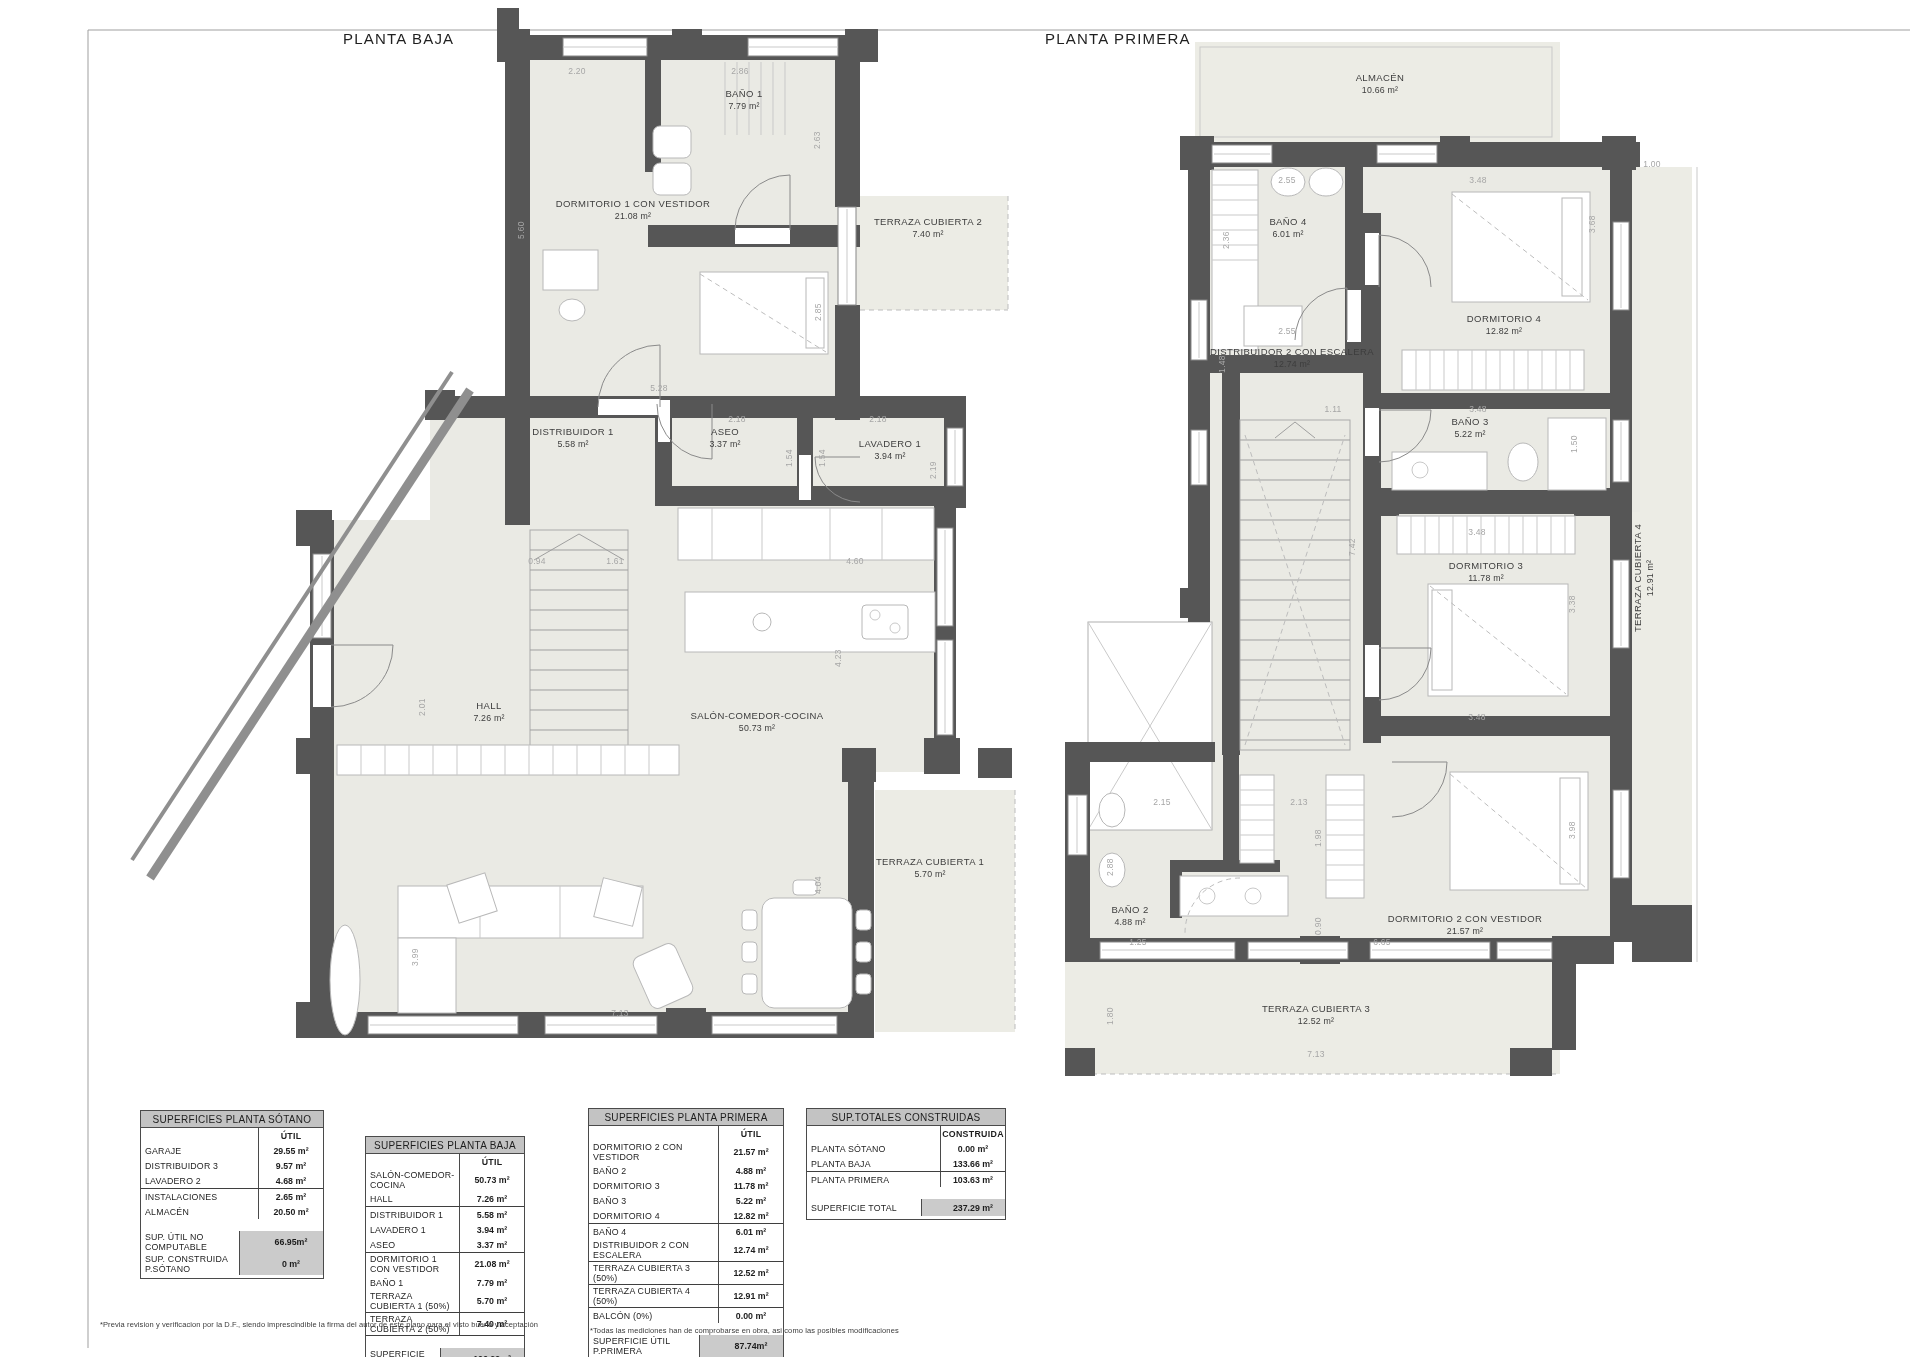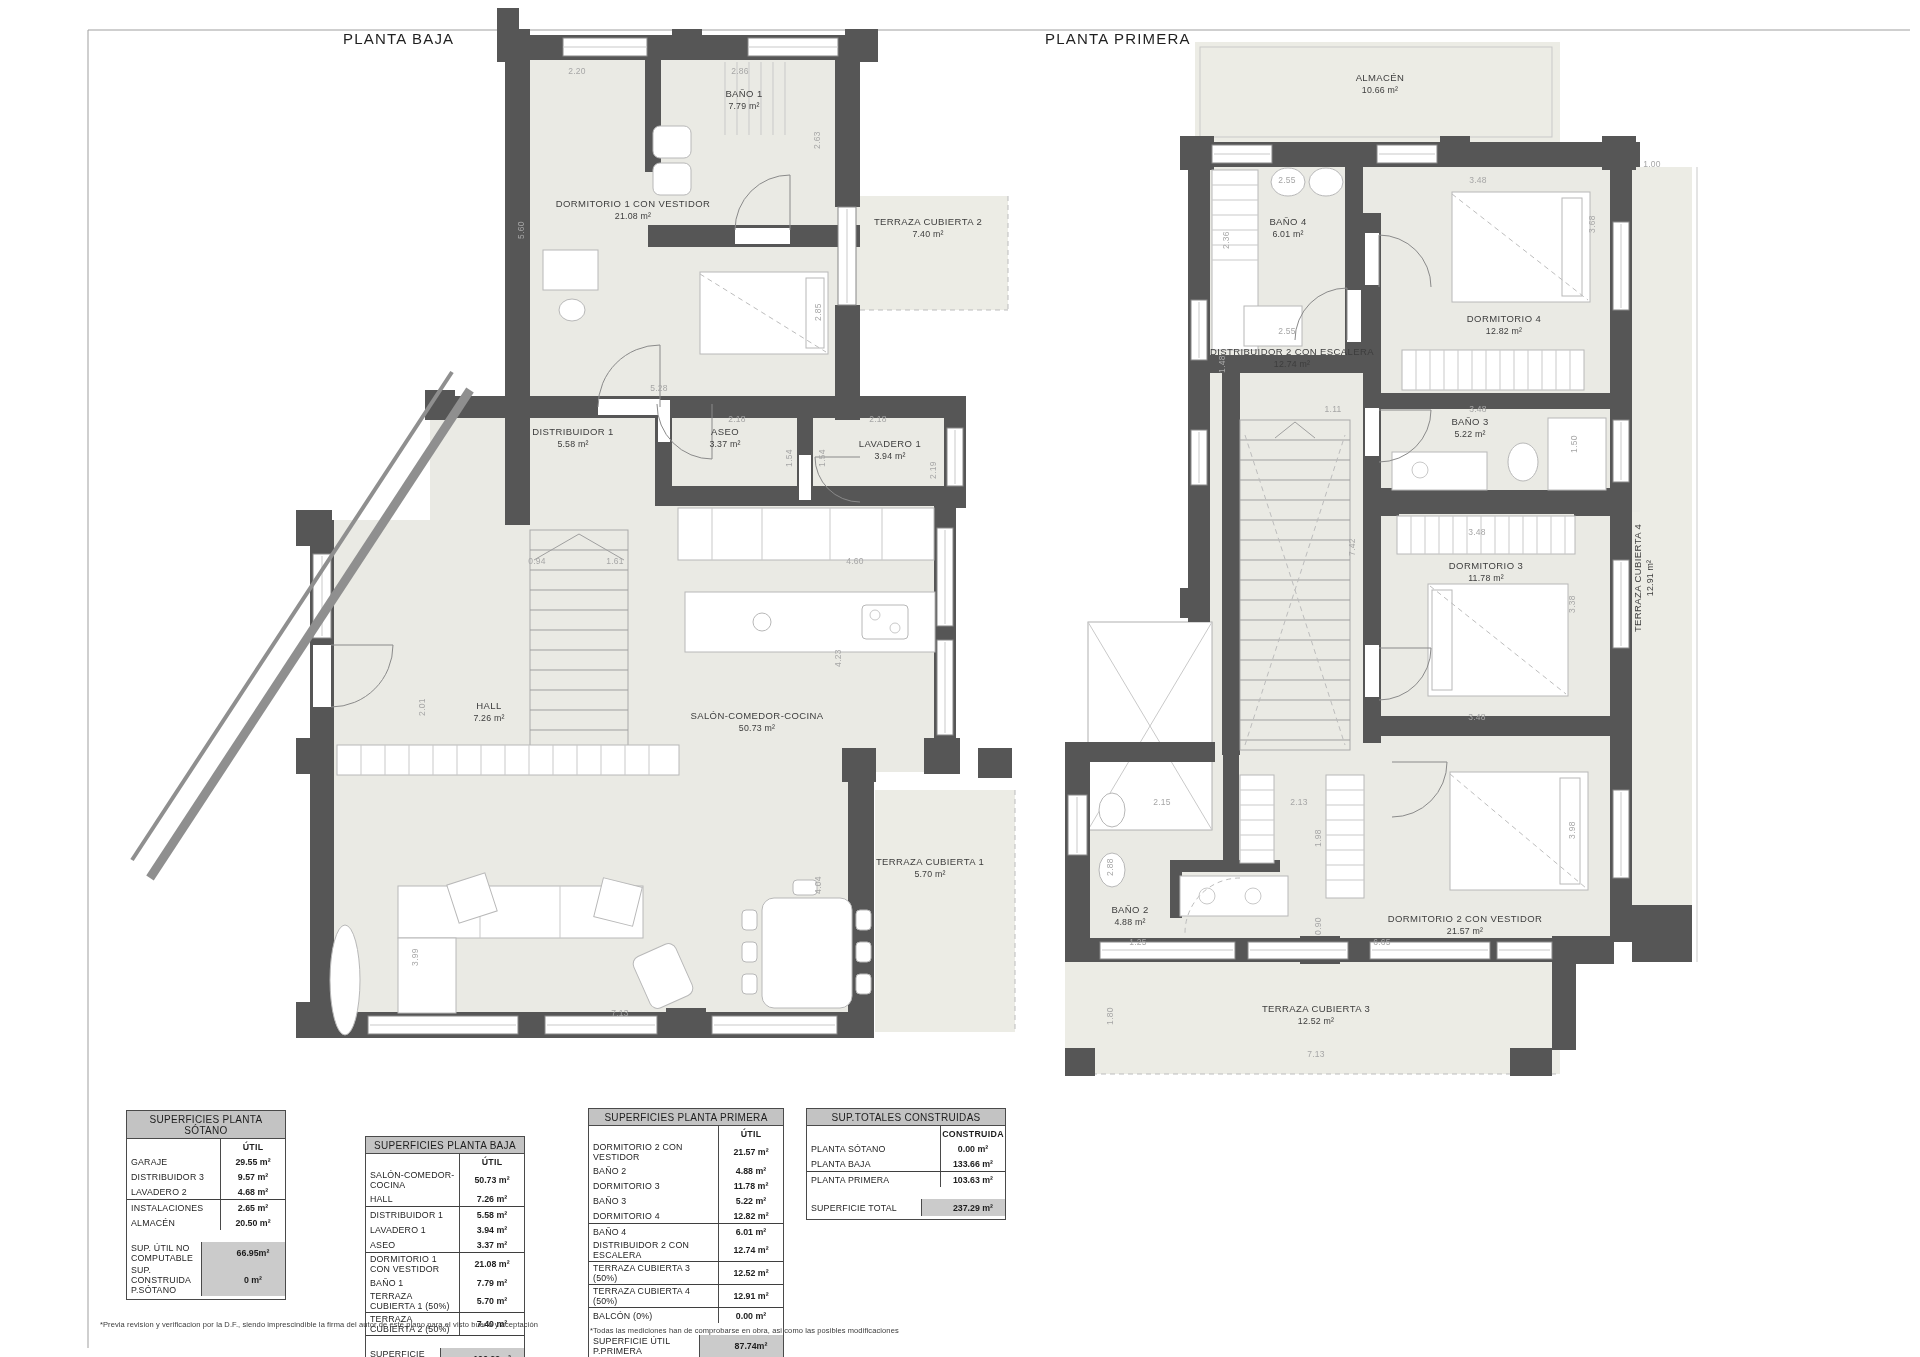--- a/index.html
+++ b/index.html
@@ -388,21 +388,21 @@
     <div class="dim-label rot" style="left: 1318px; top: 838px;">1.98</div>
     <div class="dim-label rot" style="left: 1110px; top: 867px;">2.88</div>
     <div class="dim-label rot" style="left: 1318px; top: 926px;">0.90</div>
     <div class="dim-label" style="left: 1382px; top: 942px;">6.65</div>
     <div class="dim-label" style="left: 1138px; top: 942px;">1.25</div>
     <div class="dim-label rot" style="left: 1572px; top: 830px;">3.98</div>
     <div class="dim-label rot" style="left: 1110px; top: 1016px;">1.80</div>
     <div class="dim-label" style="left: 1316px; top: 1054px;">7.13</div>
   </div>
 <div id="tables-layer">
-    <div class="area-table" style="left: 126px; top: 1110px; width: 160px;">
+    <div class="area-table" style="left: 140px; top: 1110px; width: 184px;">
       <div class="tbl-title">SUPERFICIES PLANTA SÓTANO</div>
       <div class="tbl-body">
         <div class="tbl-row tbl-colhead">
           <span class="lbl"></span>
           <span class="val">ÚTIL</span>
         </div>
         <div class="tbl-row">
           <span class="lbl">GARAJE</span>
           <span class="val">29.55 m²</span>
         </div>

